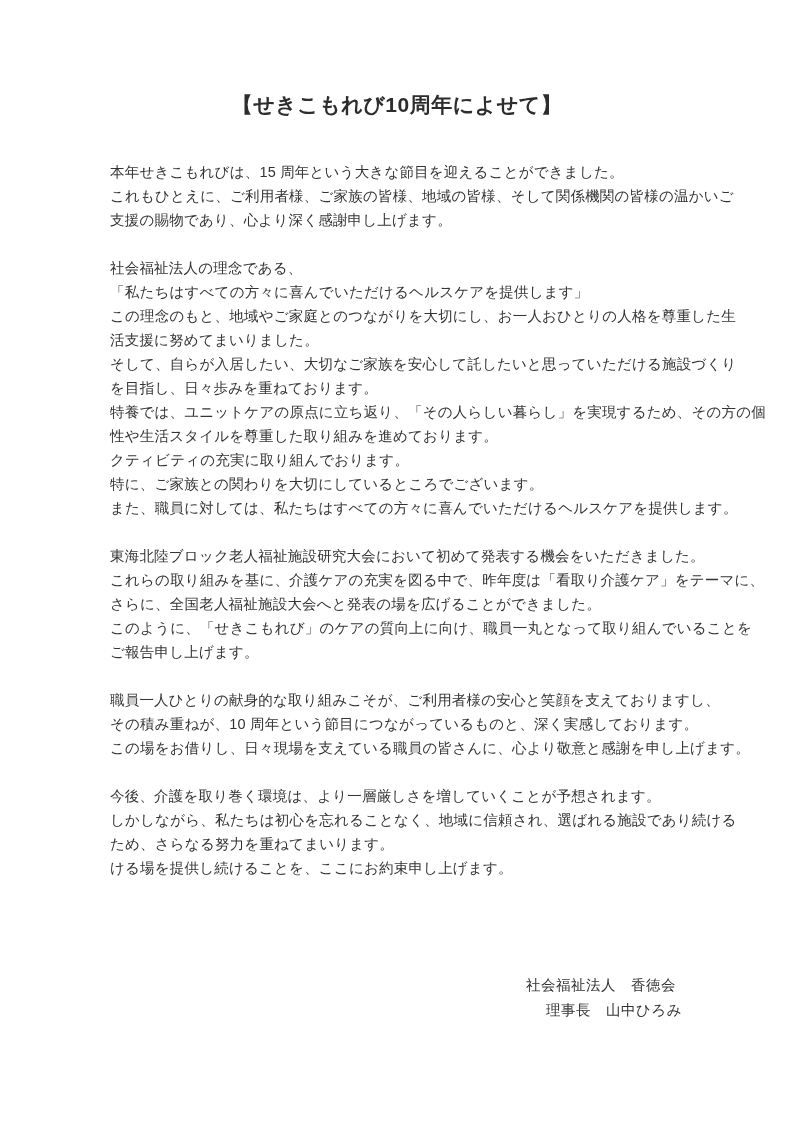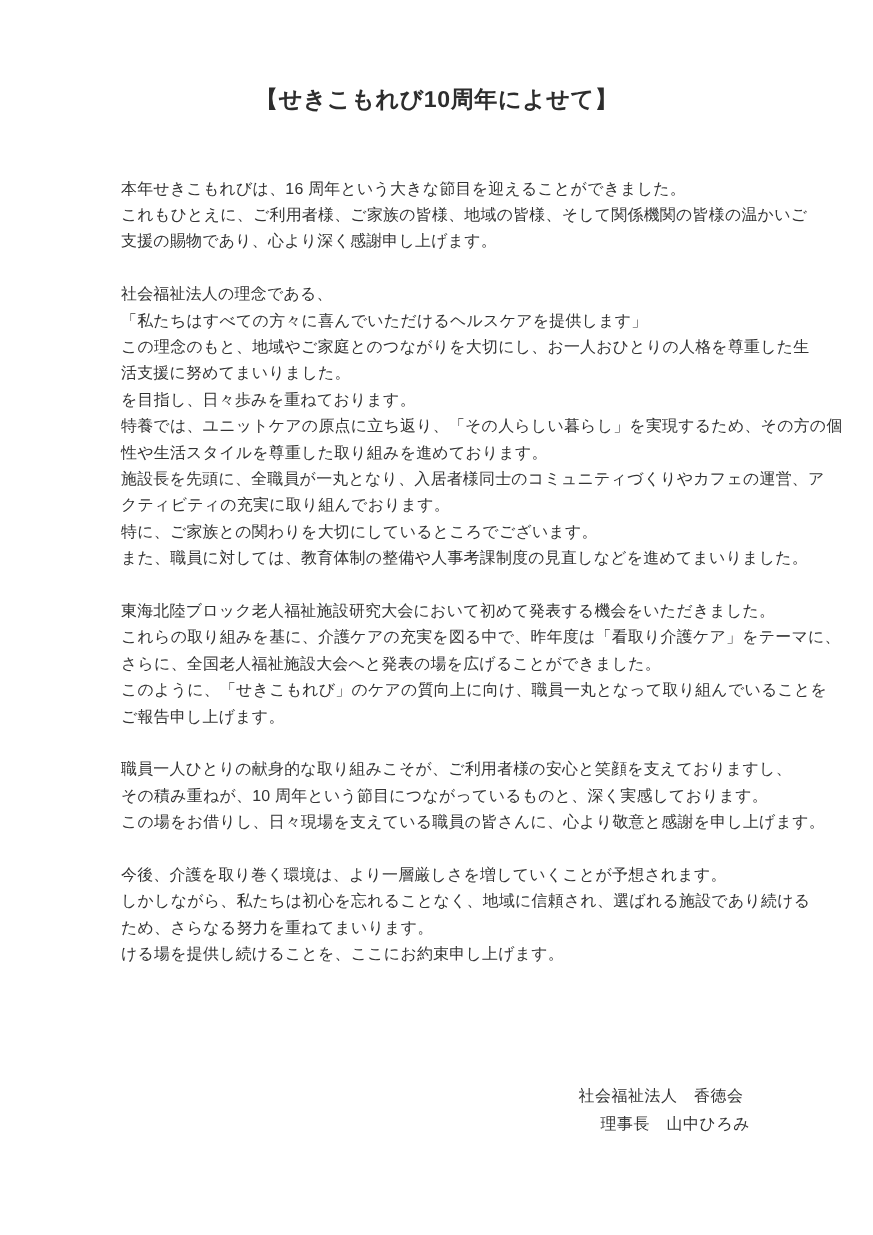--- a/index.html
+++ b/index.html
@@ -11,21 +11,21 @@
     position: relative;
     width: 794px;
     height: 1123px;
     background: #ffffff;
     overflow: hidden;
     font-family: "Liberation Sans", sans-serif;
     color: #333333;
   }
   .title {
     position: absolute;
-    top: 76px;
+    top: 90px;
     left: 0;
     width: 794px;
     margin: 0;
     text-align: center;
     font-size: 21px;
     line-height: 30px;
     font-weight: bold;
     color: #2d2d2d;
     letter-spacing: 0.5px;
   }
@@ -51,45 +51,44 @@
     top: 973px;
     right: 112px;
     text-align: right;
     font-size: 14.5px;
     color: #333333;
     line-height: 25px;
     letter-spacing: 0.5px;
   }
   .signature .sig-org {
     margin-right: 6px;
-    margin-top: 12px;
   }
 </style>
 </head>
 <body>
 
 <div class="page">
   <h1 class="title">【せきこもれび10周年によせて】</h1>
 
   <div class="body">
-      <div class="line">本年せきこもれびは、16 周年という大きな節目を迎えることができました。</div>
+      <div class="line">本年せきこもれびは、15 周年という大きな節目を迎えることができました。</div>
       <div class="line">これもひとえに、ご利用者様、ご家族の皆様、地域の皆様、そして関係機関の皆様の温かいご</div>
       <div class="line">支援の賜物であり、心より深く感謝申し上げます。</div>
       <div class="line blank"></div>
       <div class="line">社会福祉法人の理念である、</div>
       <div class="line">「私たちはすべての方々に喜んでいただけるヘルスケアを提供します」</div>
       <div class="line">この理念のもと、地域やご家庭とのつながりを大切にし、お一人おひとりの人格を尊重した生</div>
       <div class="line">活支援に努めてまいりました。</div>
+      <div class="line">そして、自らが入居したい、大切なご家族を安心して託したいと思っていただける施設づくり</div>
       <div class="line">を目指し、日々歩みを重ねております。</div>
       <div class="line">特養では、ユニットケアの原点に立ち返り、「その人らしい暮らし」を実現するため、その方の個</div>
       <div class="line">性や生活スタイルを尊重した取り組みを進めております。</div>
-      <div class="line">施設長を先頭に、全職員が一丸となり、入居者様同士のコミュニティづくりやカフェの運営、ア</div>
       <div class="line">クティビティの充実に取り組んでおります。</div>
       <div class="line">特に、ご家族との関わりを大切にしているところでございます。</div>
-      <div class="line">また、職員に対しては、教育体制の整備や人事考課制度の見直しなどを進めてまいりました。</div>
+      <div class="line">また、職員に対しては、私たちはすべての方々に喜んでいただけるヘルスケアを提供します。</div>
       <div class="line blank"></div>
       <div class="line">東海北陸ブロック老人福祉施設研究大会において初めて発表する機会をいただきました。</div>
       <div class="line">これらの取り組みを基に、介護ケアの充実を図る中で、昨年度は「看取り介護ケア」をテーマに、</div>
       <div class="line">さらに、全国老人福祉施設大会へと発表の場を広げることができました。</div>
       <div class="line">このように、「せきこもれび」のケアの質向上に向け、職員一丸となって取り組んでいることを</div>
       <div class="line">ご報告申し上げます。</div>
       <div class="line blank"></div>
       <div class="line">職員一人ひとりの献身的な取り組みこそが、ご利用者様の安心と笑顔を支えておりますし、</div>
       <div class="line">その積み重ねが、10 周年という節目につながっているものと、深く実感しております。</div>
       <div class="line">この場をお借りし、日々現場を支えている職員の皆さんに、心より敬意と感謝を申し上げます。</div>

